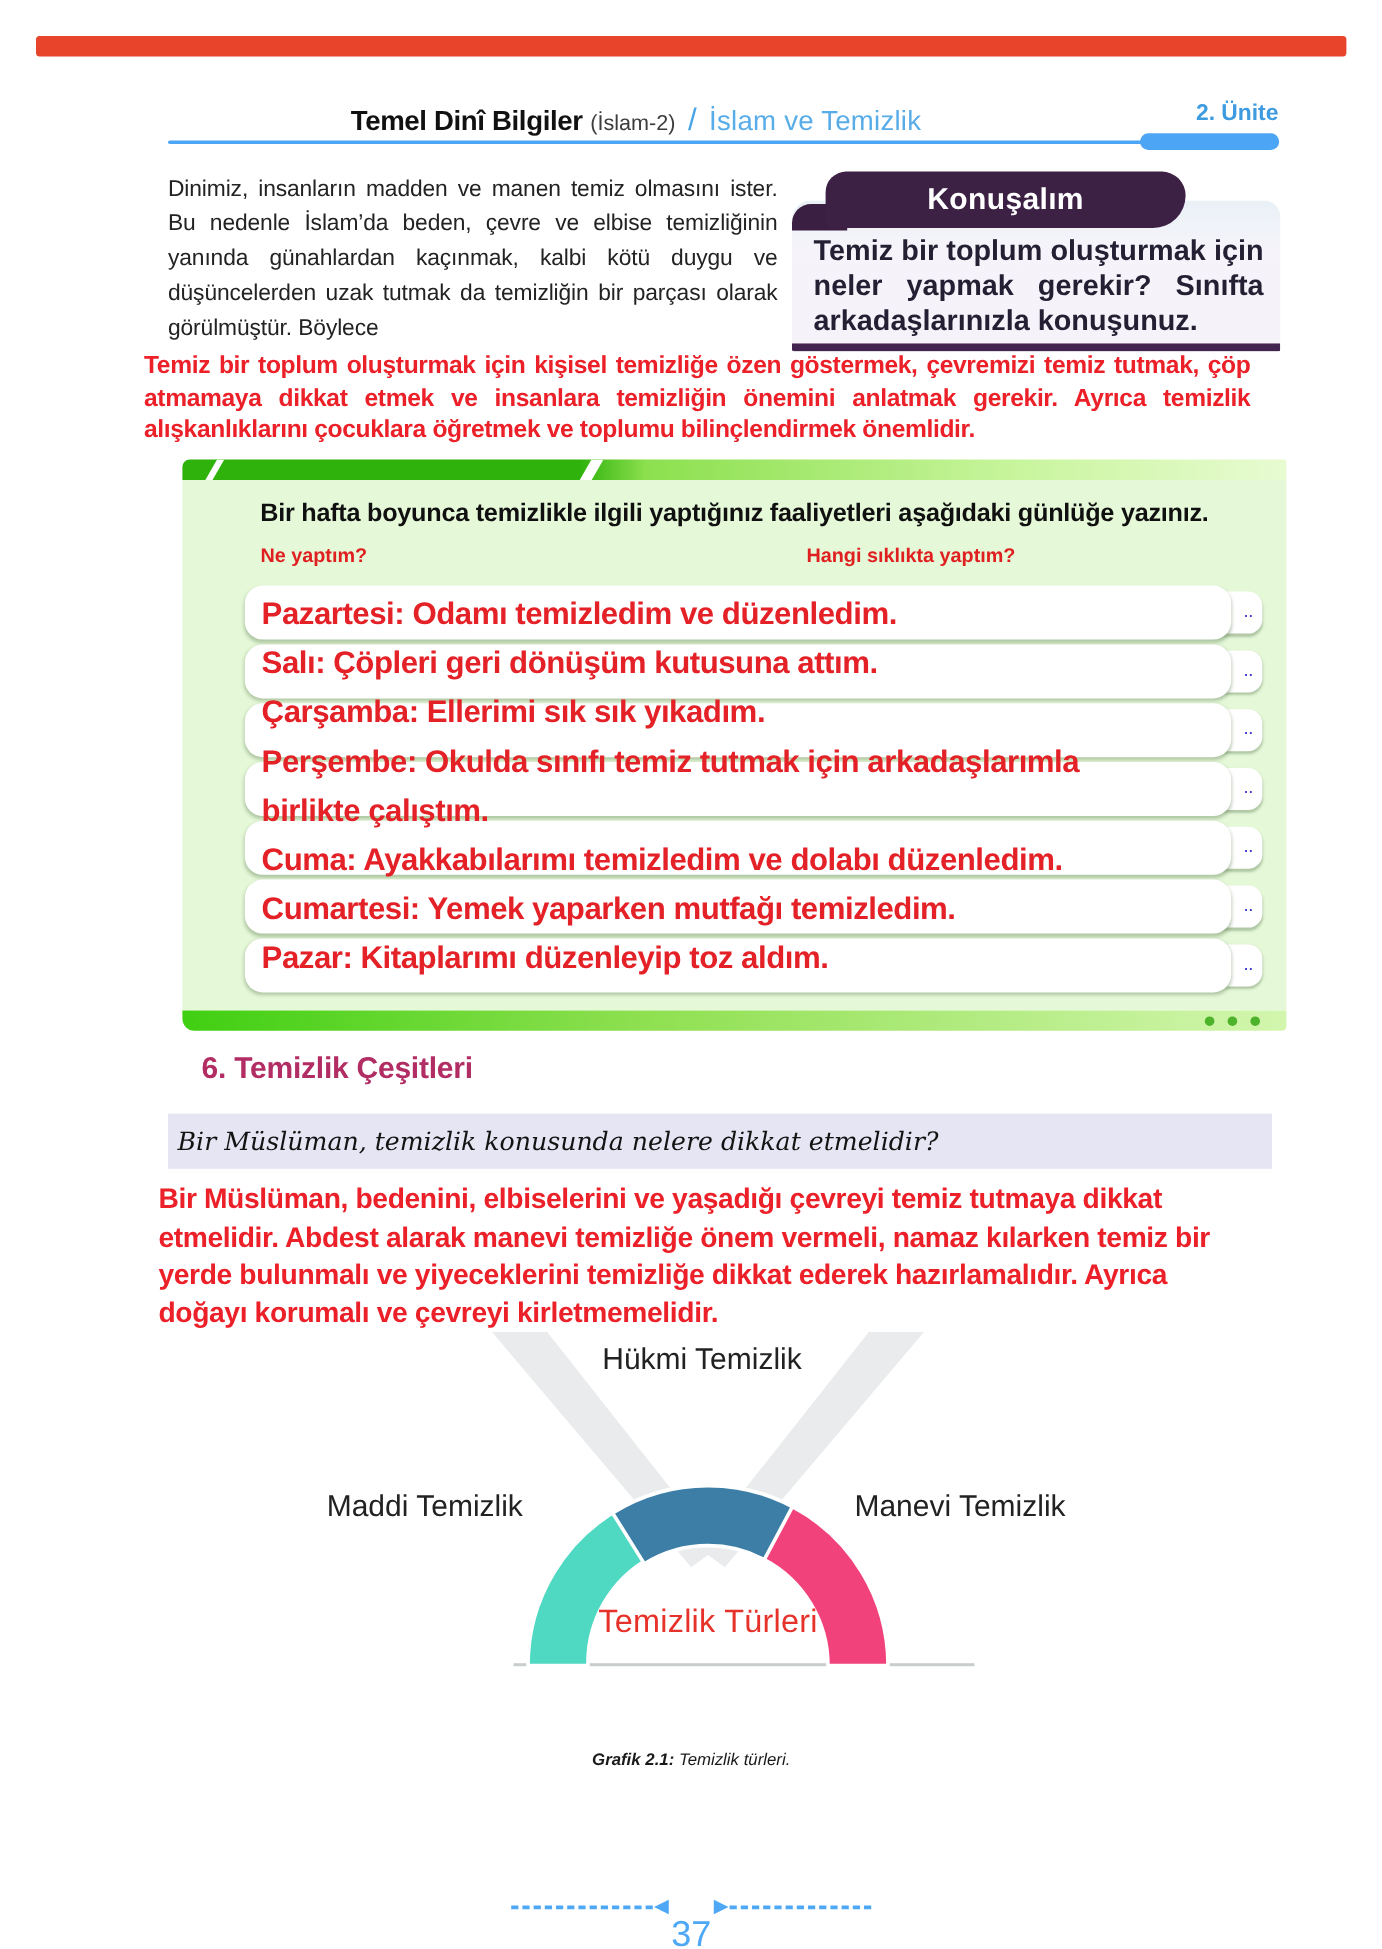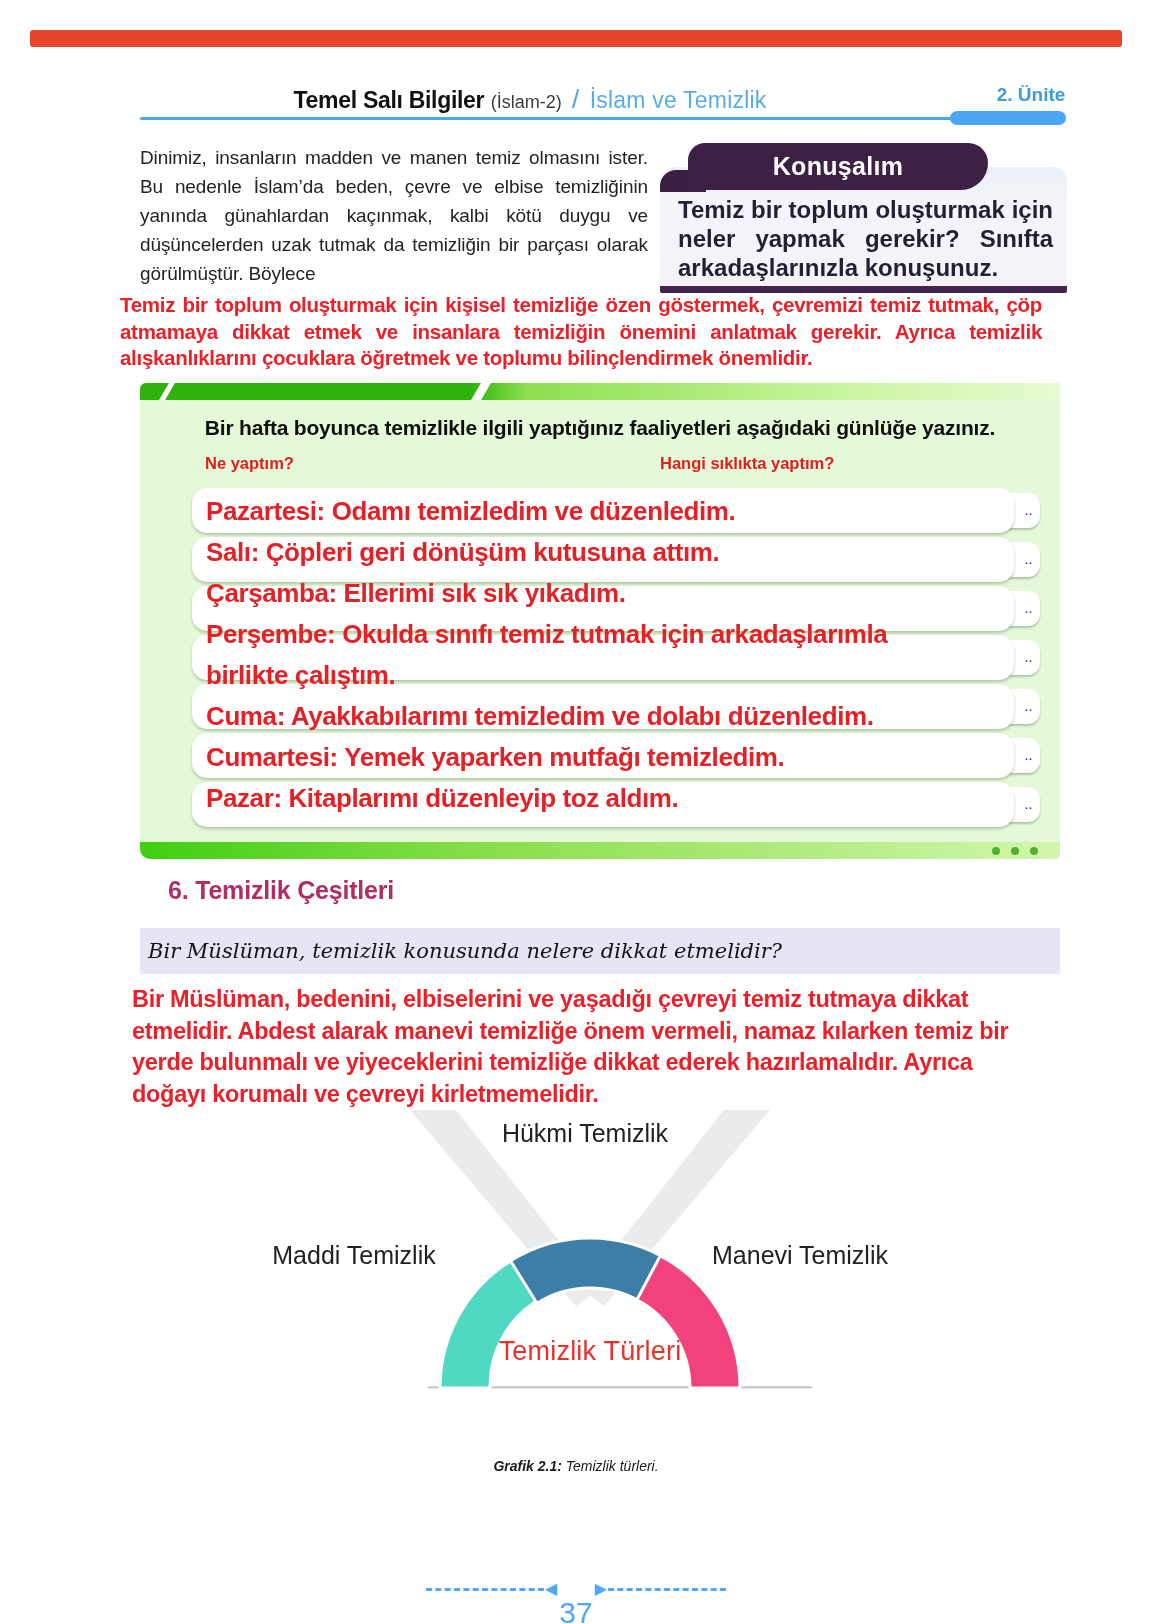--- a/index.html
+++ b/index.html
@@ -45,21 +45,21 @@
   .k-text { font-size:24px; font-weight:bold; color:#241f33; line-height:29px; text-align:justify; }
 
   
   .answer-1 { position:absolute; top:292px; left:120px; width:922px;
     color:#ec2028; font-weight:bold; font-size:20.5px; line-height:26.5px;
     letter-spacing:-0.3px; text-align:justify; }
   .answer-2 { position:absolute; top:984px; left:132px; width:908px;
     color:#ec2028; font-weight:bold; font-size:23.5px; line-height:31.5px; letter-spacing:-0.3px; }
 
   
-  .activity { position:absolute; top:383px; left:140px; width:920px; }
+  .activity { position:absolute; top:383px; left:152px; width:920px; }
   .a-topbar { position:relative; height:17px; border-radius:6px 2px 0 0; overflow:hidden;
     background:linear-gradient(90deg,#2fb20b 0%, #2fb20b 36%, #8ce04e 42%, #c9f59e 76%, #e8fbd2 100%); }
   .a-notch  { position:absolute; top:0; height:100%; background:#ffffff; transform:skewX(-30deg); }
   .a-notch.n1 { left:2.6%; width:6px; }
   .a-notch.n2 { left:36.5%; width:10px; }
   .a-body { background:#e5f8d8; padding:16px 0 8px 0; }
   .a-instruction { text-align:center; font-weight:bold; font-size:21px; color:#101010; letter-spacing:-0.2px; }
   .a-labels { position:relative; height:28px; margin-top:14px; }
   .a-label { position:absolute; color:#e02020; font-weight:bold; font-size:16.5px; }
   .a-label.left  { left:65px; }
@@ -109,21 +109,21 @@
   .f-num { color:#4fa8f6; font-size:30px; line-height:1; padding:0 1px;margin-top:48px; }
 </style>
 </head>
 <body>
 
 <div class="page">
 
   <div class="top-bar"></div>
 
   <div class="header-title">
-    <span class="ht-main">Temel Salı Bilgiler</span>
+    <span class="ht-main">Temel Dinî Bilgiler</span>
     <span class="ht-sub">(İslam-2)</span>
     <span class="ht-sep">/</span>
     <span class="ht-topic">İslam ve Temizlik</span>
   </div>
   <div class="unit-badge">2. Ünite</div>
   <div class="header-rule"></div>
   <div class="header-pill"></div>
 
   <div class="intro">Dinimiz, insanların madden ve manen temiz olmasını ister. Bu nedenle İslam’da beden, çevre ve elbise temizliğinin yanında günahlardan kaçınmak, kalbi kötü duygu ve düşüncelerden uzak tutmak da temizliğin bir parçası olarak görülmüştür. Böylece</div>
 

